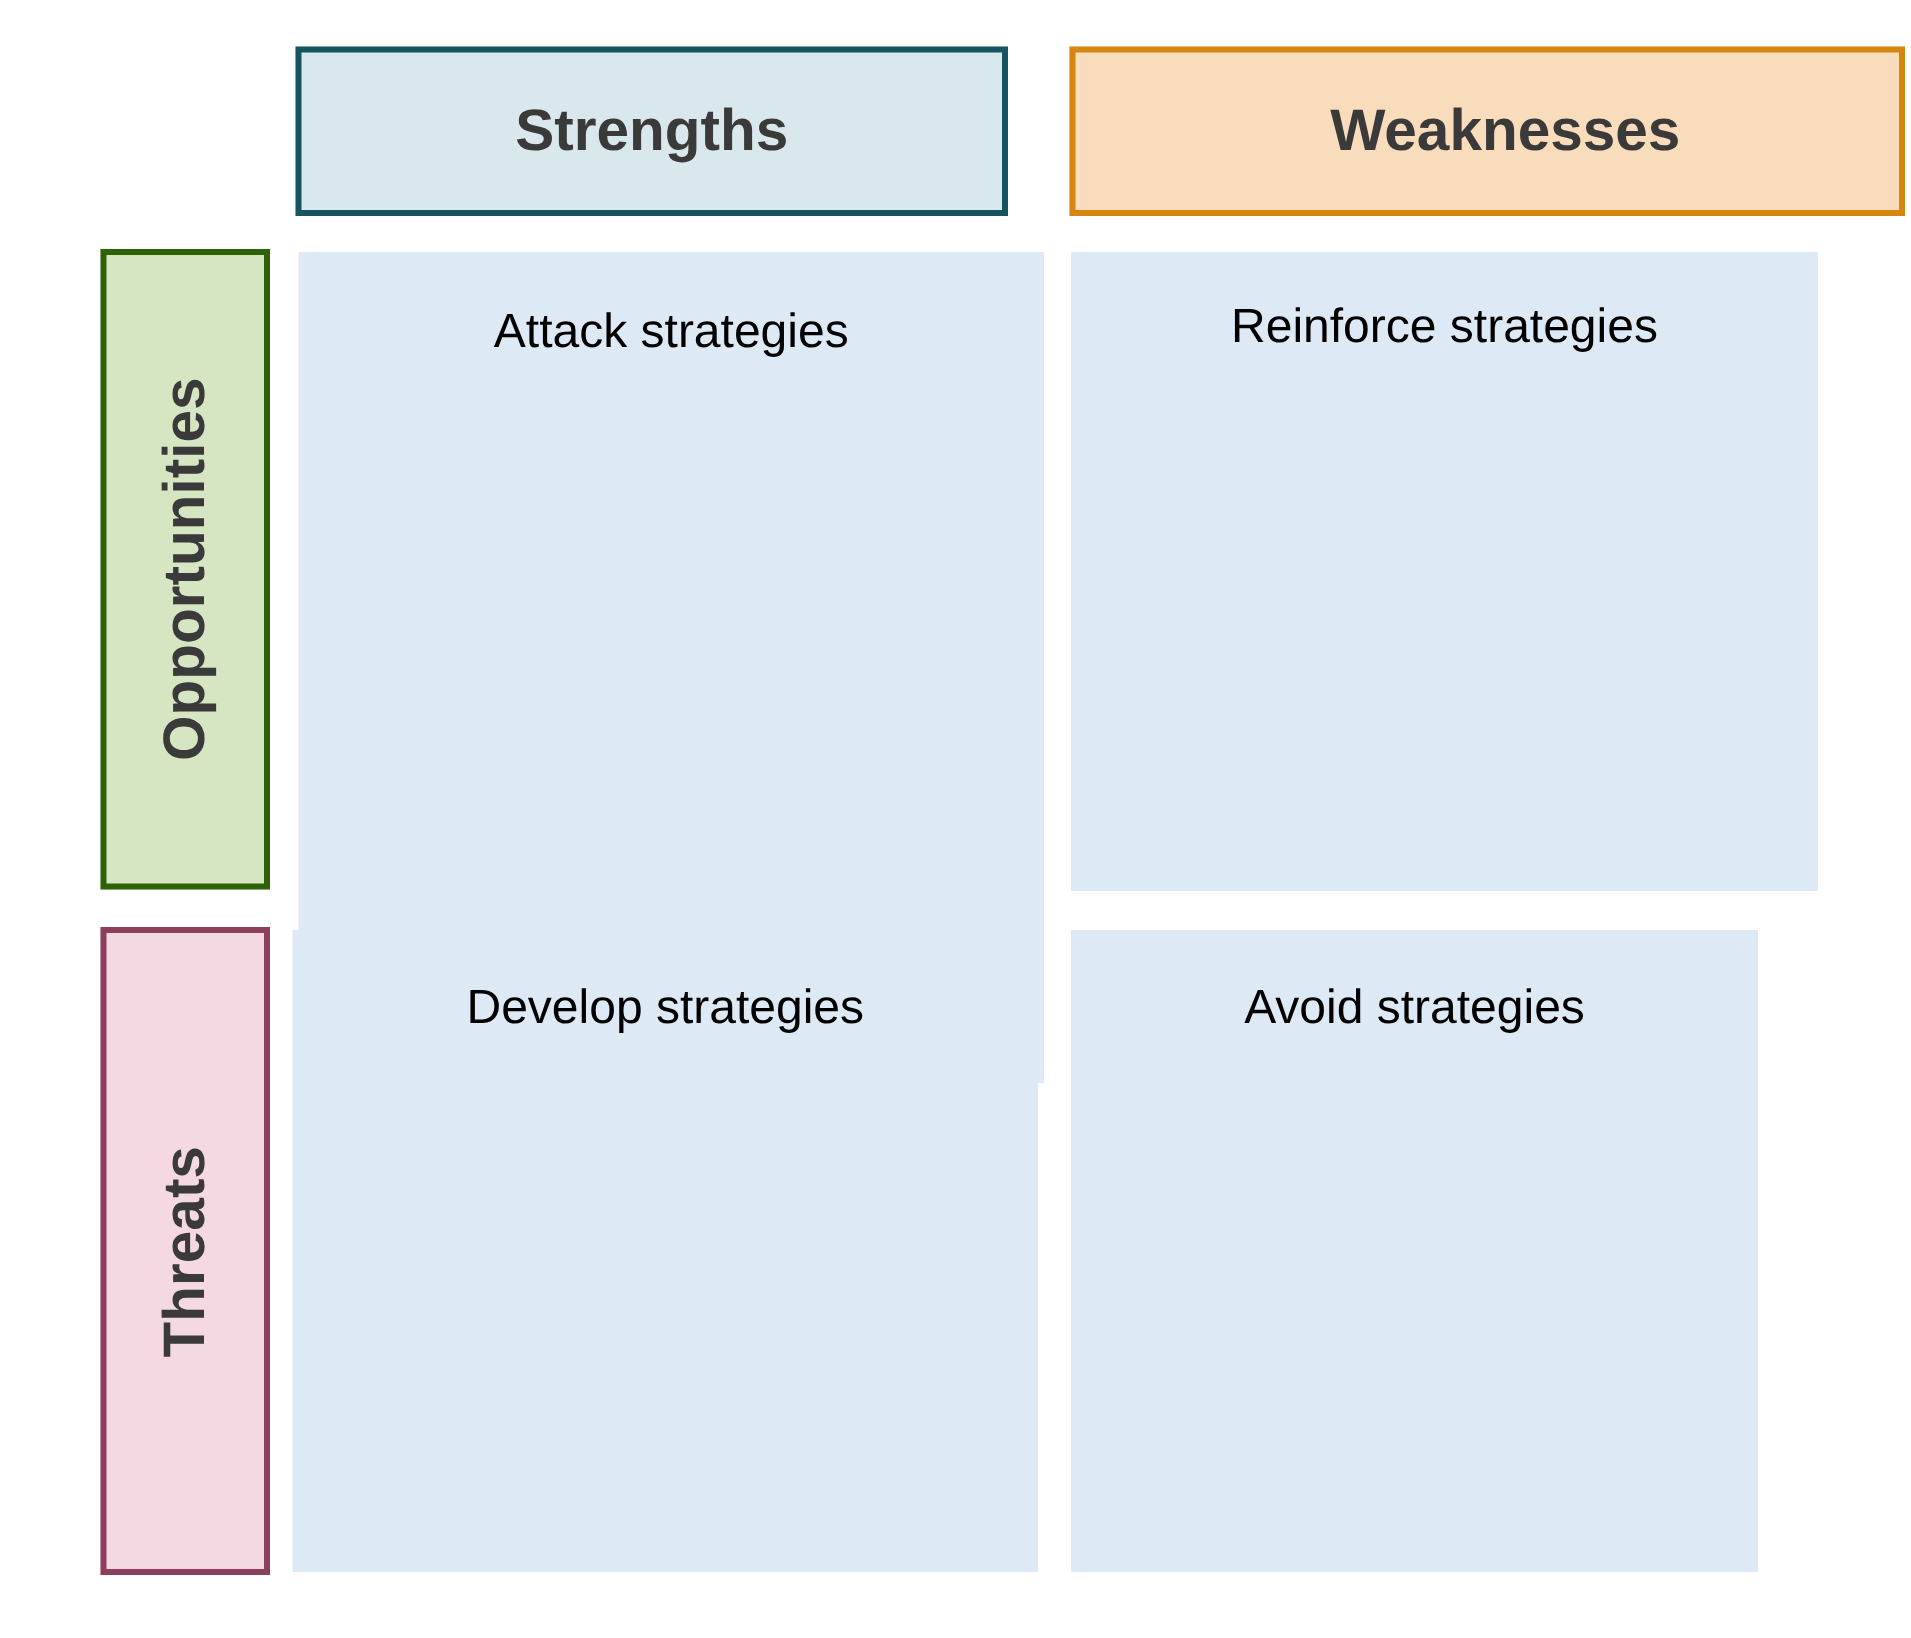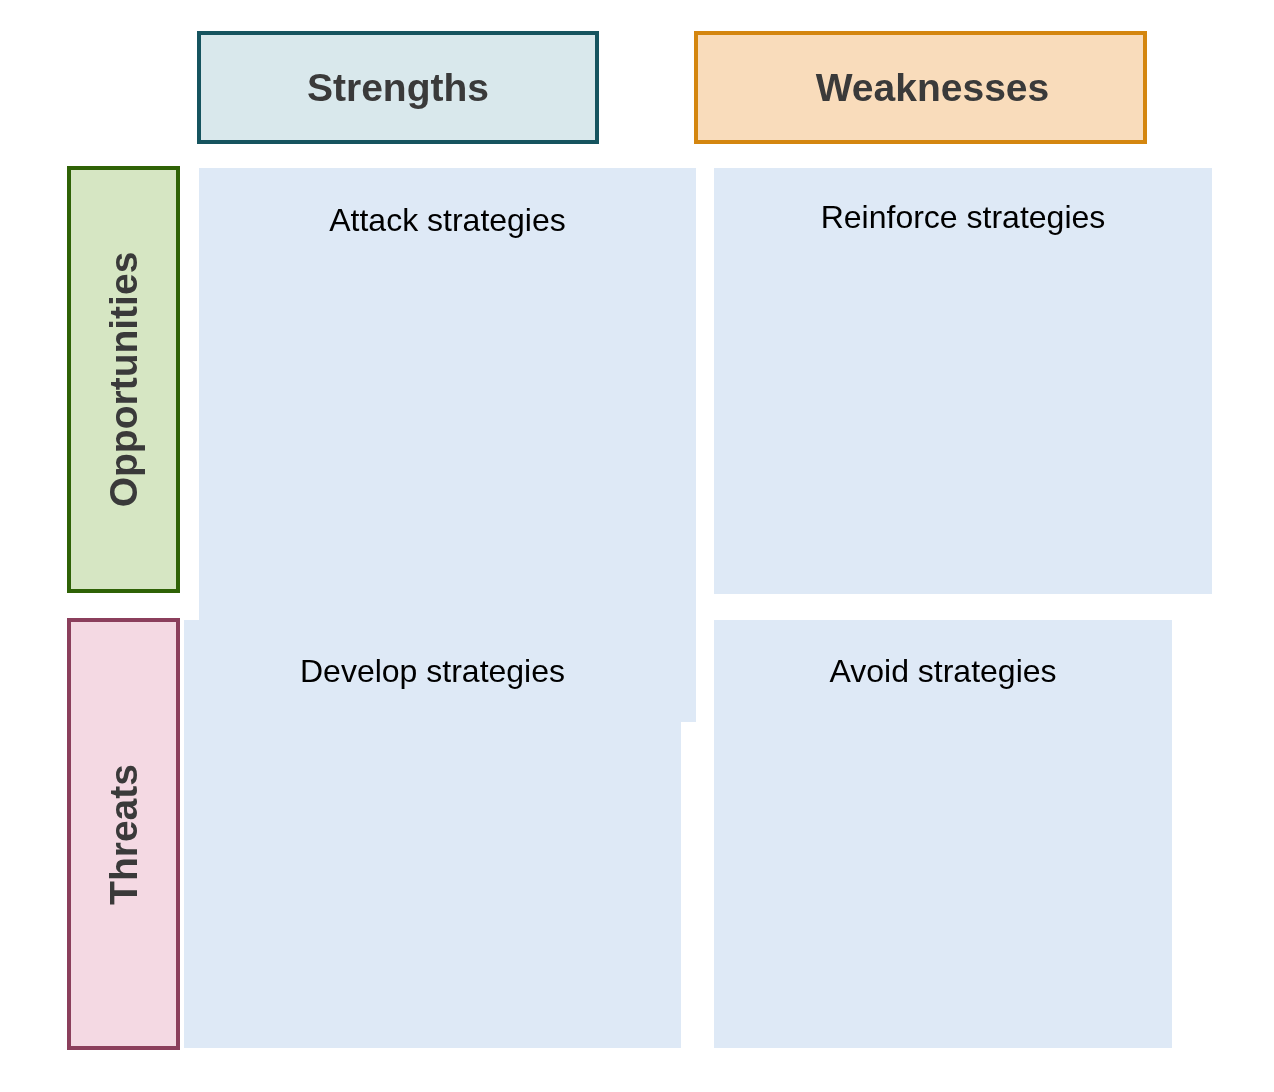--- a/index.html
+++ b/index.html
@@ -33,27 +33,27 @@
     align-items: center;
     justify-content: center;
     font-weight: bold;
     font-size: 39px;
     color: #3a3a3a;
     letter-spacing: 0px;
     line-height: 1;
   }
   .col-header.col-1 {
     left: 197px;
-    width: 402px;
+    width: 475px;
     background: #d9e8ec;
     border: 4px solid #16545f;
   }
   .col-header.col-2 {
-    left: 694px;
-    width: 453px;
+    left: 713px;
+    width: 557px;
     background: #f9dcbb;
     border: 4px solid #d4860f;
     padding-left: 24px;
   }
 
   
   .row-header {
     position: absolute;
     left: 67px;
     width: 113px;
@@ -99,21 +99,21 @@
     line-height: 1;
     font-weight: normal;
   }
 
   .cell.r1c1 { left: 199px; top: 168px; width: 497px; height: 554px; }
   .cell.r1c1 .cell-label { padding-top: 36px; }
 
   .cell.r1c2 { left: 714px; top: 168px; width: 498px; height: 426px; }
   .cell.r1c2 .cell-label { padding-top: 33px; }
 
-  .cell.r2c1 { left: 184px; top: 620px; width: 497px; height: 428px; }
+  .cell.r2c1 { left: 195px; top: 620px; width: 497px; height: 428px; }
   .cell.r2c1 .cell-label { padding-top: 35px; }
 
   .cell.r2c2 { left: 714px; top: 620px; width: 458px; height: 428px; }
   .cell.r2c2 .cell-label { padding-top: 35px; }
 </style>
 </head>
 <body>
 
 <div id="swot-matrix">
 

